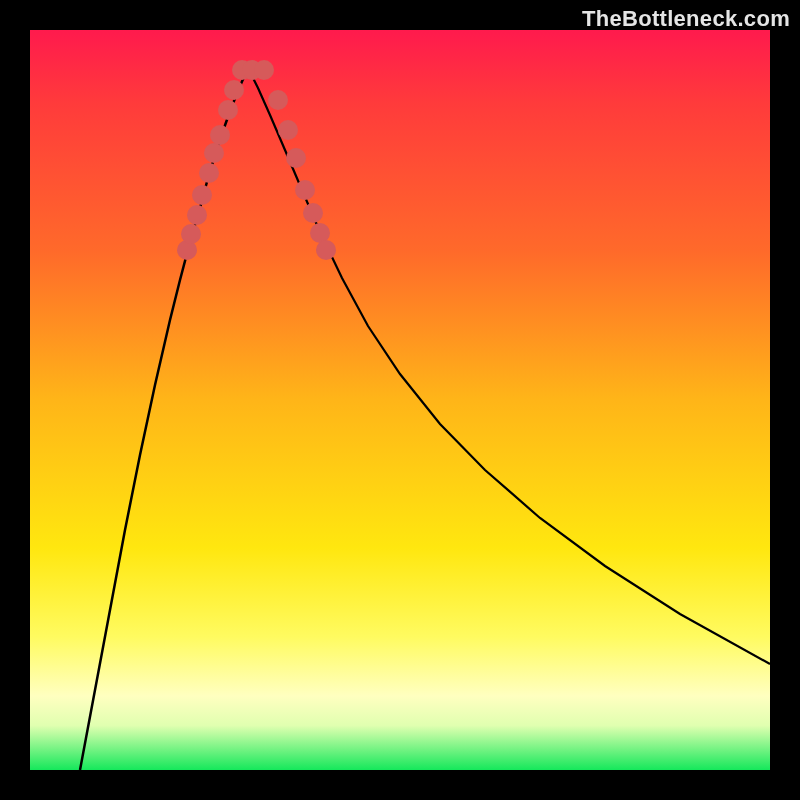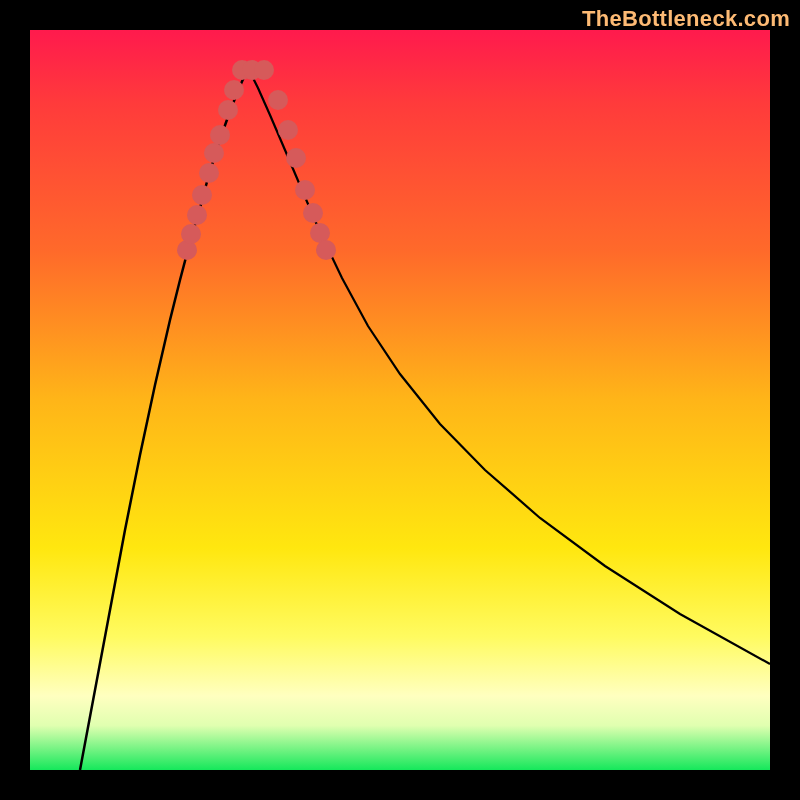--- a/index.html
+++ b/index.html
@@ -27,21 +27,21 @@
       #ffffc0 90%,
       #e0ffb0 94%,
       #15e85b 100%);
   }
   .watermark {
     position: absolute;
     top: 6px;
     right: 10px;
     font-size: 22px;
     font-weight: 600;
-    color: #fdba74;
+    color: #e5e5e5;
     letter-spacing: 0.3px;
     user-select: none;
   }
   svg {
     position: absolute;
     left: 0;
     top: 0;
   }
 </style>
 </head>

